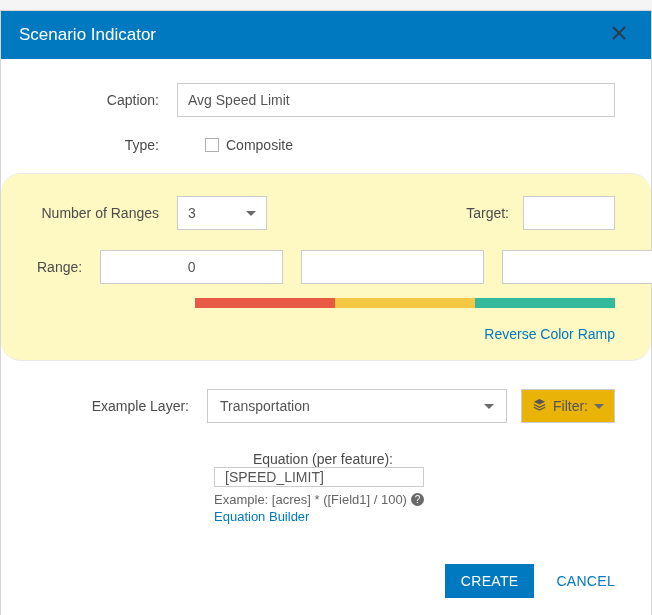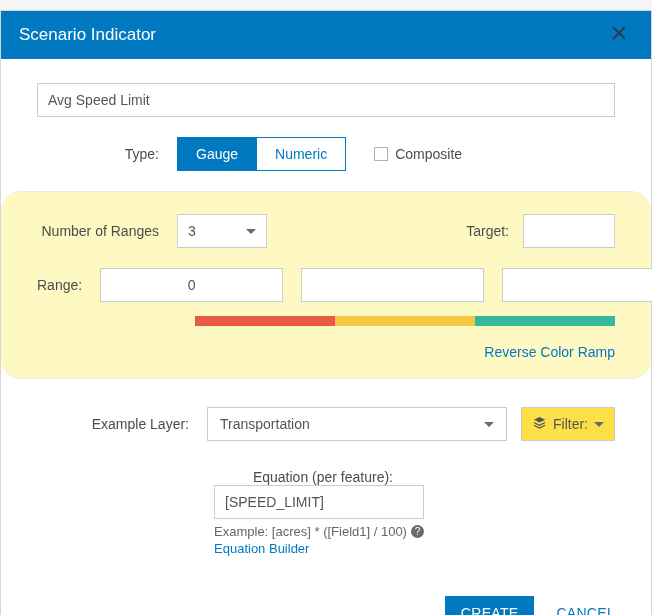--- a/index.html
+++ b/index.html
@@ -217,21 +217,21 @@
     display: inline-flex;
     align-items: center;
     justify-content: space-between;
     cursor: pointer;
     flex: 1;
     margin-right: 14px;
   }
   .filter-btn {
     height: 34px;
     border: 1px solid #cccccc;
-    background: #fde047;
+    background: #eab308;
     padding: 0 10px;
     font-size: 14px;
     color: #555;
     display: inline-flex;
     align-items: center;
     gap: 6px;
     cursor: pointer;
   }
   .layers-icon svg { width: 15px; height: 15px; }
 
@@ -244,21 +244,21 @@
   .equation-row .form-label {
     width: 170px;
     padding-top: 8px;
   }
   .equation-col {
     flex: 1;
     margin-right: 14px;
   }
   .equation-input {
     width: 100%;
-    height: 34px;
+    height: 20px;
     border: 1px solid #cccccc;
     padding: 0 10px;
     font-size: 14px;
     color: #555;
     font-family: inherit;
   }
   .example-row {
     margin-top: 5px;
     font-size: 13px;
     color: #666;
@@ -336,32 +336,29 @@
             <line x1="2" y1="2" x2="14" y2="14"></line>
             <line x1="14" y1="2" x2="2" y2="14"></line>
           </svg>
       </span>
     </div>
   </div>
 
   <div class="dialog-body">
 
     <div class="form-row">
+      <div class="form-label">Caption:</div>
       <div class="form-control">
         <input class="text-input" value="Avg Speed Limit" style="">
       </div>
     </div>
 
     <div class="form-row type-row">
       <div class="form-label">Type:</div>
       <div class="form-control" style="display:flex;align-items:center;">
-        <div class="btn-toggle-group">
-          <div class="btn-toggle active">Gauge</div>
-          <div class="btn-toggle">Numeric</div>
-        </div>
         <label class="checkbox-wrap">
           <span class="checkbox"></span>
           <span>Composite</span>
         </label>
       </div>
     </div>
 
     <div class="range-section">
       <div class="range-top-row">
         <div class="label-block">Number of Ranges</div>

